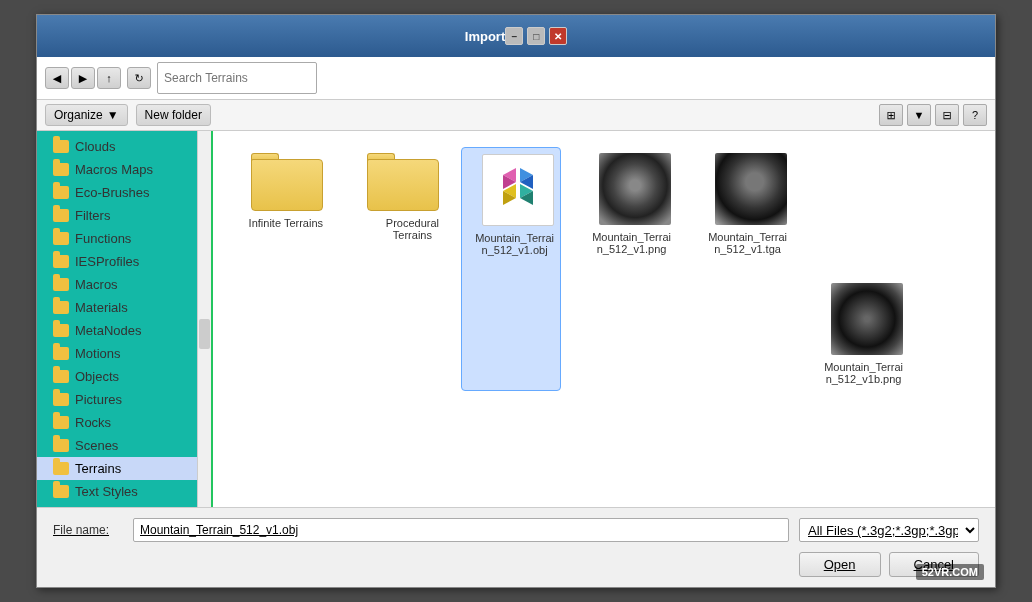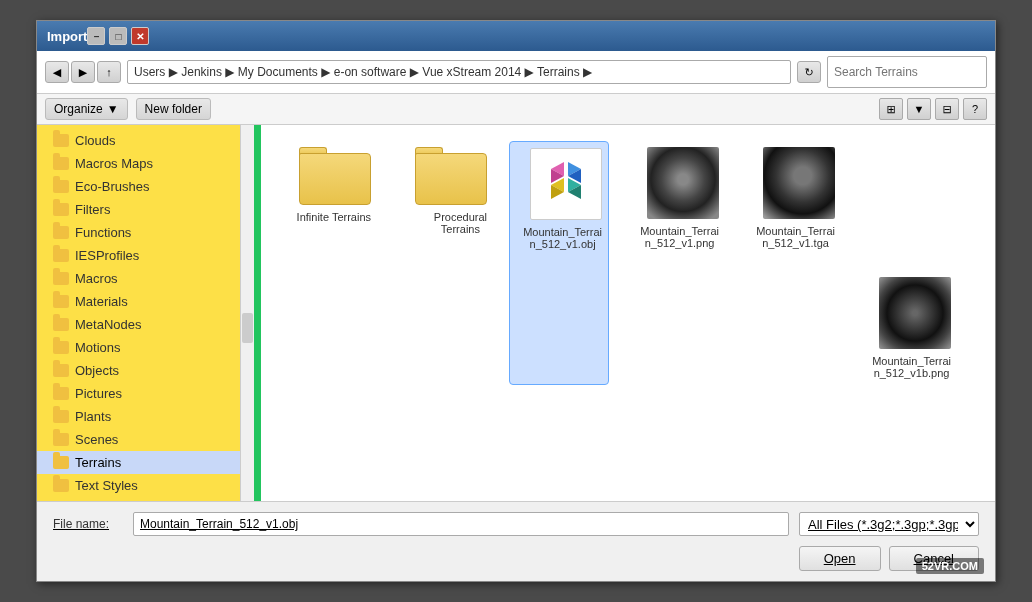--- a/index.html
+++ b/index.html
@@ -18,24 +18,24 @@
       width: 960px;
       background: #f0f0f0;
       border: 1px solid #888;
       box-shadow: 2px 2px 8px rgba(0,0,0,0.5);
       display: flex;
       flex-direction: column;
     }
     .title-bar {
       background: linear-gradient(to bottom, #4a7bb0, #2c5a8f);
       color: white;
-      padding: 6px 10px;
-      display: flex;
-      align-items: center;
-      justify-content: flex-start;
+      padding: 12px 10px;
+      display: flex;
+      align-items: center;
+      justify-content: center;
       font-size: 13px;
       font-weight: bold;
     }
     .title-bar-controls {
       display: flex;
       gap: 4px;
     }
     .title-btn {
       width: 18px;
       height: 18px;
@@ -156,24 +156,24 @@
       justify-content: center;
       font-size: 11px;
     }
 
     .main-content {
       display: flex;
       flex: 1;
       background: white;
     }
     .sidebar {
-      width: 224px;
-      border-right: 7px solid #22c55e;
+      width: 176px;
+      border-right: 2px solid #22c55e;
       overflow-y: auto;
-      background: #fde047;
+      background: #14b8a6;
       position: relative;
     }
     .sidebar-list {
       list-style: none;
       padding: 4px 0;
     }
     .sidebar-item {
       display: flex;
       align-items: center;
       gap: 6px;
@@ -370,23 +370,20 @@
         <div class="title-btn close">✕</div>
       </div>
     </div>
 
     <div class="address-bar">
       <div class="nav-buttons">
         <div class="nav-btn">◀</div>
         <div class="nav-btn">▶</div>
         <div class="nav-btn">↑</div>
       </div>
-      <div class="address-path">
-        <span>Users ▶ Jenkins ▶ My Documents ▶ e-on software ▶ Vue xStream 2014 ▶ Terrains ▶</span>
-      </div>
       <div class="refresh-btn">↻</div>
       <input class="search-box" type="text" placeholder="Search Terrains" style="">
     </div>
 
     <div class="toolbar">
       <div class="organize-btn">
         <span>Organize</span>
         <span>▼</span>
       </div>
       <div class="new-folder-btn">New folder</div>
@@ -445,21 +442,21 @@
           <li class="sidebar-item">
             <span class="folder-icon"></span>
             <span>Objects</span>
           </li>
           <li class="sidebar-item">
             <span class="folder-icon"></span>
             <span>Pictures</span>
           </li>
           <li class="sidebar-item">
             <span class="folder-icon"></span>
-            <span>Plants</span>
+            <span>Rocks</span>
           </li>
           <li class="sidebar-item">
             <span class="folder-icon"></span>
             <span>Scenes</span>
           </li>
           <li class="sidebar-item selected">
             <span class="folder-icon"></span>
             <span>Terrains</span>
           </li>
           <li class="sidebar-item">

